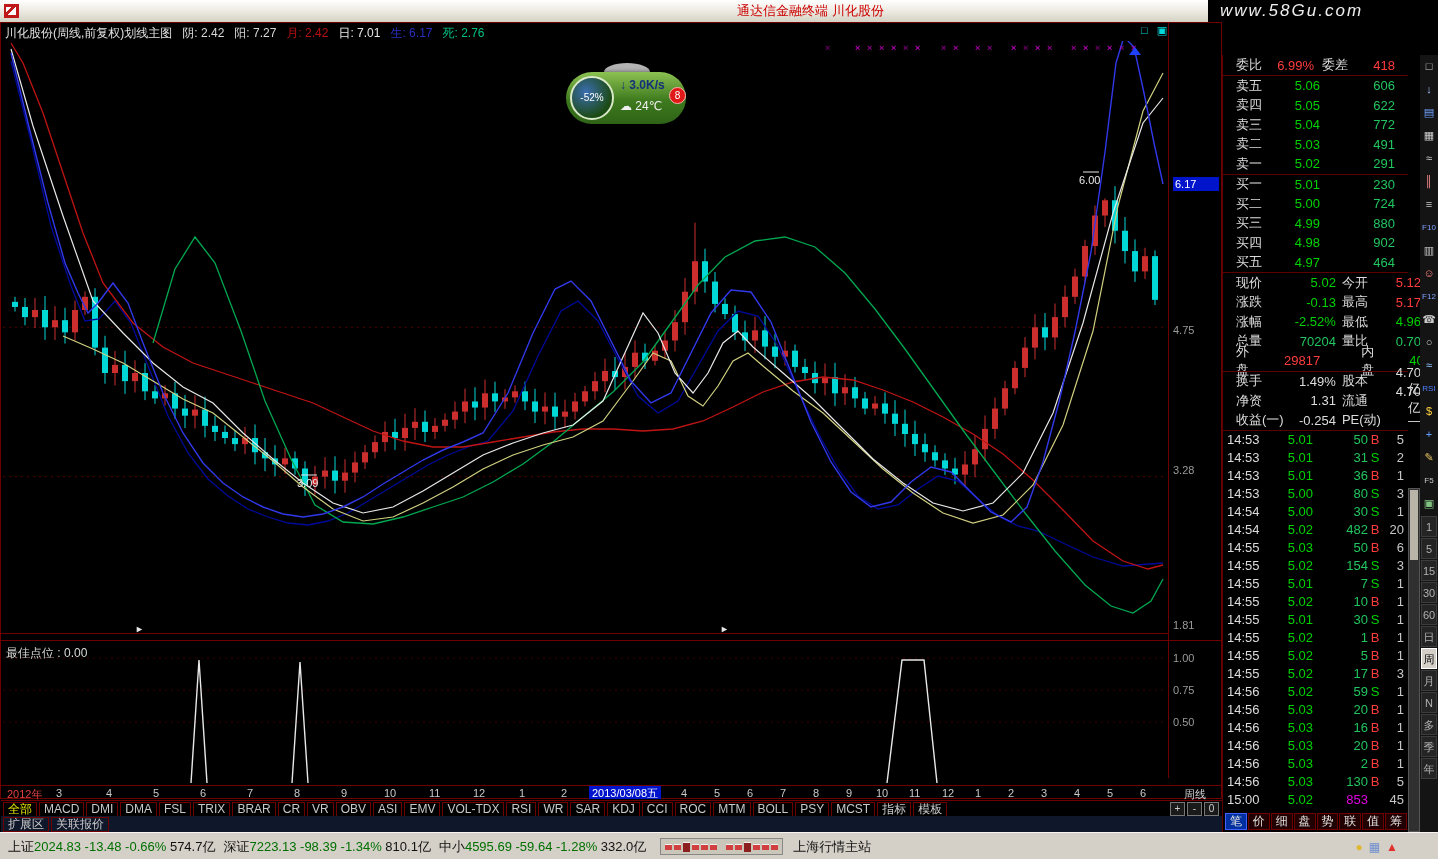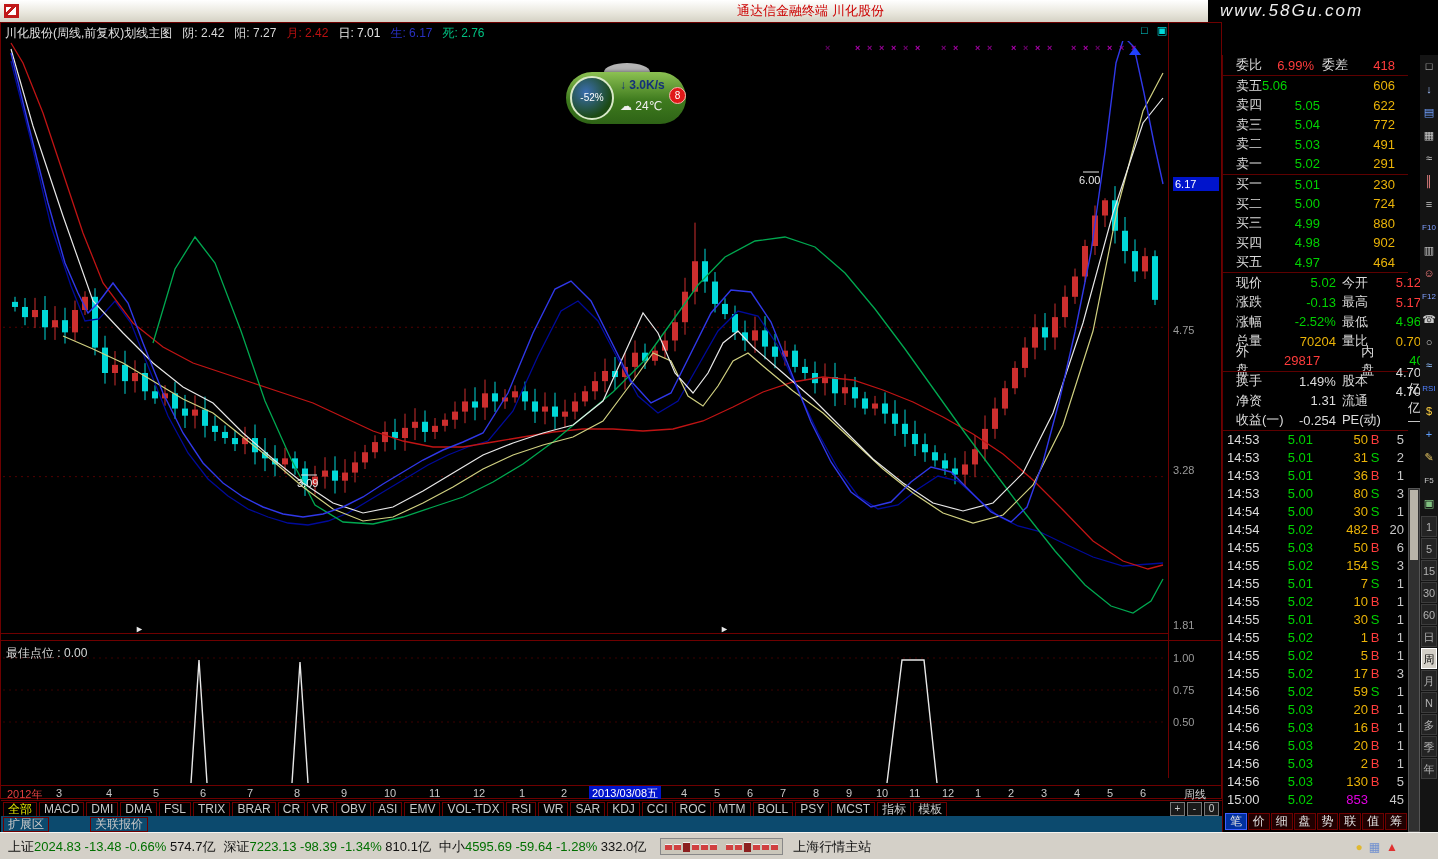--- a/index.html
+++ b/index.html
@@ -39,31 +39,31 @@
   .ttick{position:absolute;top:1px;font-size:11px;color:#c8c8c8;white-space:nowrap;}
   .ttick.red{color:#e04040;}
   .tsel{position:absolute;top:0;height:13px;background:#0014cc;color:#fff;font-size:11px;padding:0 3px;}
   .tperiod{position:absolute;left:1183px;top:1px;font-size:11px;color:#d0d0d0;}
   
   .tabs1{position:absolute;left:0;top:777px;width:1222px;height:16px;border-top:1px solid #6e0000;
          display:flex;align-items:center;background:#000;}
   .tab{font-size:12px;color:#c8c8c8;border:1px solid #6e0000;padding:0 4px;margin-left:2px;
        line-height:13px;white-space:nowrap;cursor:default;}
   .tab.sel{color:#e8e800;}
-  .tabs2{position:absolute;left:0;top:793px;width:1222px;height:17px;display:flex;align-items:center;background:#0c4a6e;gap:39px;}
+  .tabs2{position:absolute;left:0;top:793px;width:1222px;height:17px;display:flex;align-items:center;background:#0f172a;}
   .zoombtns{position:absolute;right:4px;top:1px;display:flex;}
   .zb{width:13px;height:12px;border:1px solid #777;background:#1a1a1a;color:#ccc;font-size:10px;
       line-height:11px;text-align:center;margin-left:2px;}
   
   .quote{position:absolute;left:1222px;top:55px;width:186px;height:777px;background:#000;
          border-left:1px solid #5e0000;box-sizing:border-box;display:flex;flex-direction:column;font-size:13px;}
   .qrow{display:flex;align-items:center;padding:0 13px;}
   .sep{height:0;border-top:1px solid #5e0000;}
   .lab{color:#dcdcdc;}
-  .g{color:#00d200}.r{color:#ff3c3c}.y{color:#eab308}.w{color:#dcdcdc}.m{color:#e000e0}
+  .g{color:#00d200}.r{color:#ff3c3c}.y{color:#22c55e}.w{color:#dcdcdc}.m{color:#e000e0}
   .q2{display:flex;width:100%;}
   .q2 .c1{width:30%;}
   .q2 .c2{width:24%;text-align:right;}
   .q2 .c3{width:24%;padding-left:6px;}
   .q2 .c4{flex:1;text-align:right;}
   .trow{display:flex;height:18px;line-height:18px;padding:0 4px;font-size:13px;}
   .trow .t{width:38px;color:#dcdcdc;}
   .trow .p{width:48px;text-align:right;}
   .trow .v{flex:1;text-align:right;}
   .trow .f{width:14px;text-align:center;}
@@ -501,21 +501,21 @@
   <div class="quote" id="quote">
       <div class="qrow" style="height: 20px;">
         <span class="lab">委比</span>
         <span class="r" style="width: 52px; text-align: right;">6.99%</span>
         <span class="lab" style="margin-left: 8px;">委差</span>
         <span class="r" style="flex: 1 1 0%; text-align: right;">418</span>
       </div>
       <div class="sep"></div>
       <div class="qrow" style="height: 19.5px;">
         <span class="lab">卖五</span>
-        <span class="g" style="width: 58px; text-align: left;">5.06</span>
+        <span class="g" style="width: 58px; text-align: right;">5.06</span>
         <span class="y" style="flex: 1 1 0%; text-align: right;">606</span>
       </div>
       <div class="qrow" style="height: 19.5px;">
         <span class="lab">卖四</span>
         <span class="g" style="width: 58px; text-align: right;">5.05</span>
         <span class="y" style="flex: 1 1 0%; text-align: right;">622</span>
       </div>
       <div class="qrow" style="height: 19.5px;">
         <span class="lab">卖三</span>
         <span class="g" style="width: 58px; text-align: right;">5.04</span>

